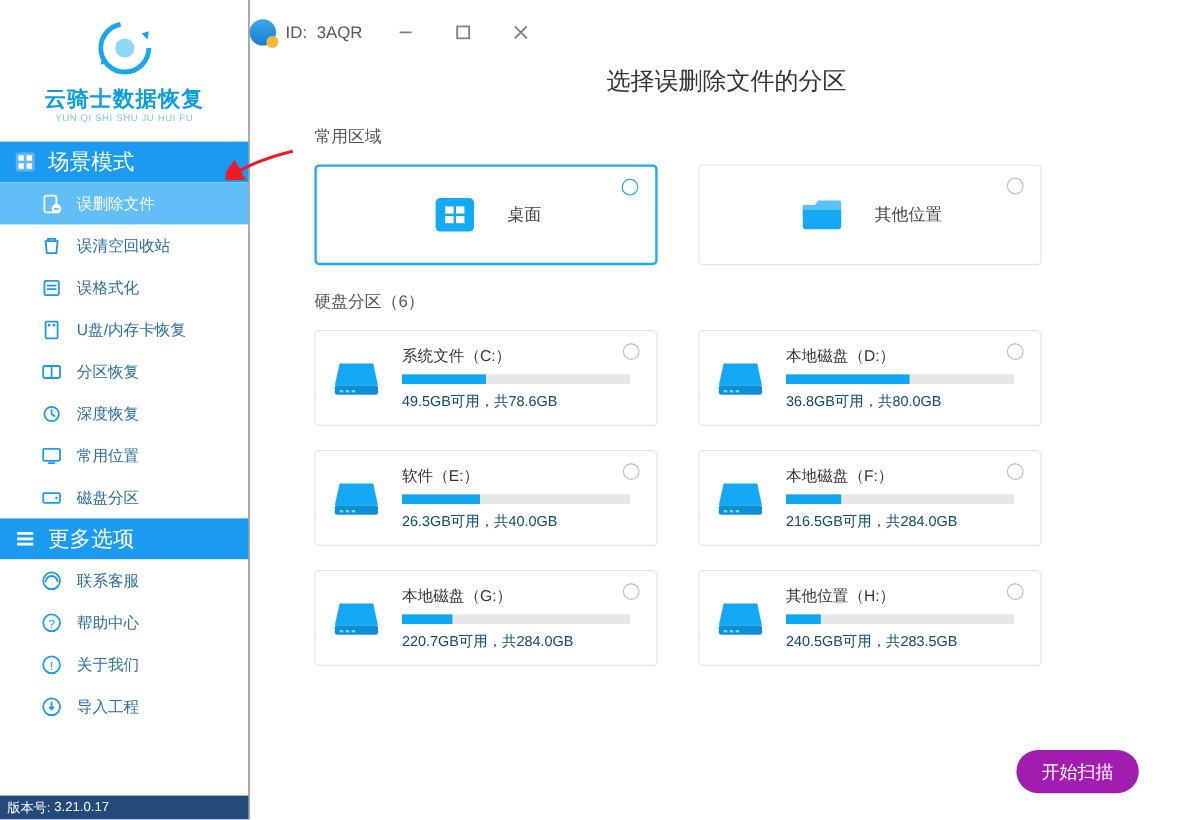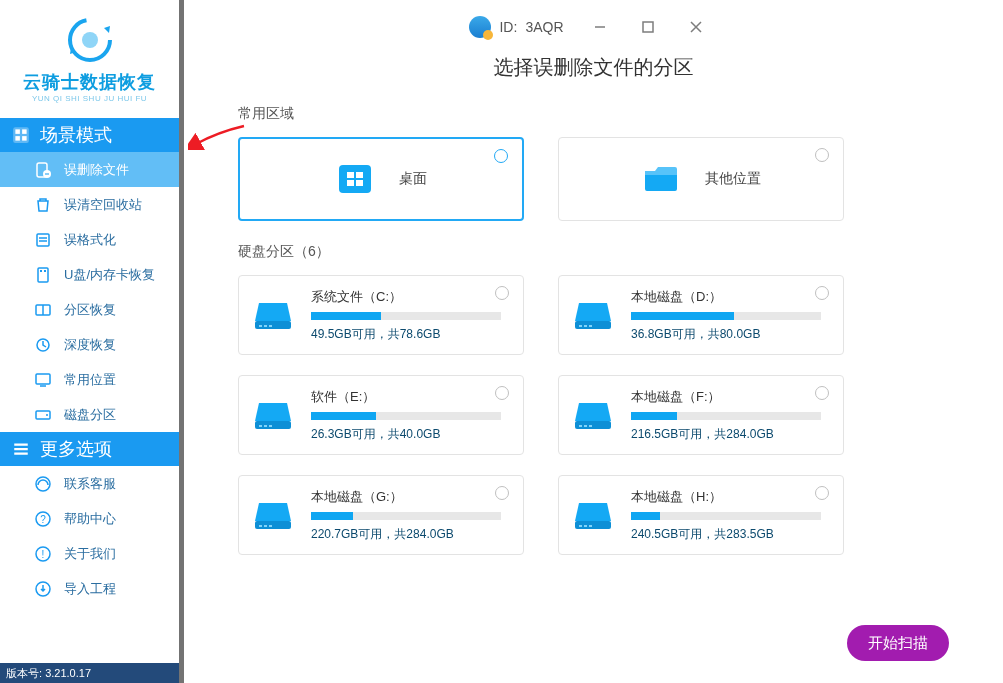--- a/index.html
+++ b/index.html
@@ -1,36 +1,36 @@
 <!DOCTYPE html>
 <html><head>
 <meta charset="utf-8">
 <style>
 * { margin: 0; padding: 0; box-sizing: border-box; font-family: "Microsoft YaHei", sans-serif; }
 body { width: 1003px; height: 683px; background: #fff; display: flex; position: relative; overflow: hidden; }
 
 
-.sidebar { width: 184px; background: #fff; display: flex; flex-direction: column; border-right: 5px solid #737373; }
+.sidebar { width: 208px; background: #fff; display: flex; flex-direction: column; border-right: 1px solid #737373; }
 .logo-area { height: 118px; display: flex; flex-direction: column; align-items: center; justify-content: center; }
 .logo-circle { width: 48px; height: 48px; position: relative; margin-bottom: 6px; }
 .logo-circle svg { width: 100%; height: 100%; }
 .logo-text { color: #0e9de0; font-size: 18px; font-weight: bold; letter-spacing: 1px; }
 .logo-sub { color: #7ec8ea; font-size: 8px; letter-spacing: 0.5px; }
 
 .nav-section-header { background: #1a9af1; color: #fff; height: 34px; display: flex; align-items: center; padding-left: 12px; font-size: 18px; gap: 10px; }
 .nav-item { height: 35px; display: flex; align-items: center; padding-left: 34px; font-size: 13px; color: #2a6da0; gap: 12px; cursor: pointer; }
 .nav-item.active { background: #62bef6; color: #fff; }
 .nav-icon { width: 18px; height: 18px; flex-shrink: 0; display: inline-flex; align-items: center; justify-content: center; }
 .nav-icon svg { width: 100%; height: 100%; }
 
 .version-bar { margin-top: auto; background: #234a7a; color: #fff; font-size: 11px; height: 20px; display: flex; align-items: center; padding-left: 6px; }
 
 
 .main { flex: 1; display: flex; flex-direction: column; position: relative; }
-.titlebar { height: 54px; display: flex; justify-content: center; align-items: center; padding-right: 10px; gap: 24px; }
+.titlebar { height: 54px; display: flex; justify-content: flex-start; align-items: center; padding-right: 10px; gap: 24px; }
 .id-chip { display: flex; align-items: center; gap: 8px; font-size: 14px; color: #555; }
 .id-logo { width: 22px; height: 22px; border-radius: 50%; background: linear-gradient(#3aa9e9,#1a7ed1); position: relative; }
 .id-logo::after { content:""; position:absolute; right:-2px; bottom:-2px; width:10px; height:10px; background:#f7b63a; border-radius:50%; }
 .win-btn { width: 24px; height: 24px; display:flex; align-items:center; justify-content:center; color:#7d7d7d; cursor:pointer; font-size: 15px; }
 .win-btn svg { width:12px; height:12px; stroke:#7d7d7d; stroke-width:1.5; fill:none; }
 
 .page-title { text-align: center; font-size: 20px; color: #333; margin-bottom: 24px; }
 
 .content { padding: 0 40px 0 54px; overflow-y: auto; }
 .section-label { font-size: 14px; color: #555; margin-bottom: 14px; }
@@ -373,21 +373,21 @@
     <span class="drive-icon">
       <svg viewBox="0 0 40 40">
               <path d="M6 8 h28 l4 18 h-36 z" fill="#14a9f4"></path>
               <rect x="2" y="26" width="36" height="8" rx="2" fill="#0d8fd6"></rect>
               <rect x="6" y="30" width="3" height="2" fill="#7fd4fb"></rect>
               <rect x="11" y="30" width="3" height="2" fill="#7fd4fb"></rect>
               <rect x="16" y="30" width="3" height="2" fill="#7fd4fb"></rect>
             </svg>
     </span>
     <div class="drive-info">
-      <div class="drive-name">本地磁盘（H:）</div>
+      <div class="drive-name">其他位置（H:）</div>
       <div class="drive-bar">
               <div class="drive-bar-fill" style="width:15%"></div>
             </div>
       <div class="drive-meta">240.5GB可用，共283.5GB</div>
     </div>
         </div>
       </div>
   </div>
 
   <div class="scan-btn">

